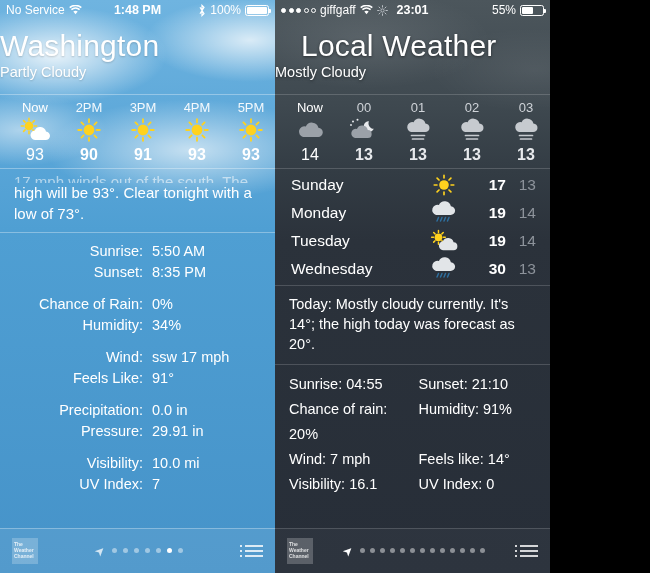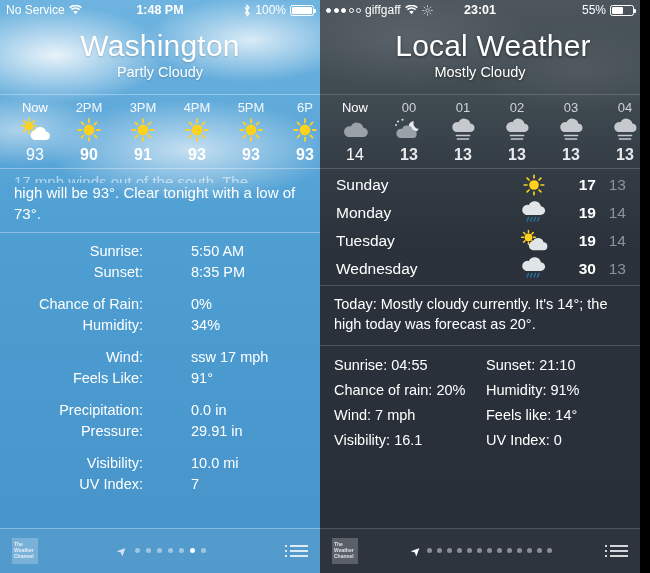--- a/index.html
+++ b/index.html
@@ -1,21 +1,21 @@
 <!DOCTYPE html>
 <html><head>
 <meta charset="utf-8">
 <style>
   * { box-sizing: border-box; margin: 0; padding: 0; }
   html, body {
     width: 650px; height: 573px;
     font-family: "Liberation Sans", sans-serif;
     background: #000; overflow: hidden;
   }
-  .screens { display: flex; width: 640px; height: 573px; }
+  .screens { display: flex; width: 550px; height: 573px; }
   .phone { width: 325px; height: 573px; position: relative; overflow: hidden; }
 
   
   .phone.light {
     background:
       radial-gradient(ellipse 160px 70px at 55px 55px, rgba(255,255,255,.85), rgba(255,255,255,0) 70%),
       radial-gradient(ellipse 150px 60px at 250px 40px, rgba(255,255,255,.75), rgba(255,255,255,0) 70%),
       radial-gradient(ellipse 200px 70px at 190px 150px, rgba(255,255,255,.65), rgba(255,255,255,0) 72%),
       radial-gradient(ellipse 120px 50px at 20px 130px, rgba(255,255,255,.5), rgba(255,255,255,0) 72%),
       linear-gradient(#6fb4e0 0%, #5aa6d8 26%, #4f9fd3 40%, #4693c9 100%);
@@ -53,21 +53,21 @@
     position: relative; padding: 1px; display: flex; align-items: center;
   }
   .battery::after {
     content: ""; position: absolute; right: -3px; top: 3px;
     width: 2px; height: 4px; background: #fff; border-radius: 0 1px 1px 0;
   }
   .battery span { display: block; height: 100%; background: #fff; border-radius: 1px; }
   .wifi { font-size: 12px; line-height: 1; }
 
   
-  .header { text-align: center; padding-top: 8px; }
+  .header { text-align: left; padding-top: 8px; }
   .city { font-size: 30px; font-weight: 300; letter-spacing: .2px;
           text-shadow: 0 1px 2px rgba(0,0,0,.18); line-height: 1.18; }
   .dark .city { text-shadow: 0 1px 3px rgba(0,0,0,.5); margin-left: 26px; }
   .cond { font-size: 14.5px; font-weight: 400; margin-top: 1px;
           text-shadow: 0 1px 2px rgba(0,0,0,.18); }
   .dark .cond { text-shadow: 0 1px 3px rgba(0,0,0,.5); }
 
   .rule { height: 1px; background: rgba(255,255,255,.33); }
   .dark .rule { background: rgba(255,255,255,.17); }
 
@@ -83,21 +83,21 @@
 
   
   .summary { padding: 3px 16px 8px 14px; font-size: 15px; line-height: 1.35; }
   .summary .clip { height: 11px; overflow: hidden; opacity: .55; }
   .dark .summary { padding: 9px 14px 10px 14px; font-size: 14.5px; }
 
   
   .details { padding: 8px 0 6px 0; font-size: 14.5px; }
   .drow { display: flex; line-height: 21px; }
   .drow .k { width: 152px; text-align: right; padding-right: 9px; color: #fff; }
-  .drow .v { color: #fff; margin-left: 39px; }
+  .drow .v { color: #fff; }
   .gap { height: 11px; }
 
   
   .daily { padding: 2px 0 2px 0; }
   .day { display: flex; align-items: center; height: 28px; padding: 0 14px 0 16px;
          font-size: 15.5px; }
   .day .nm { flex: 1; color: #fff; }
   .day .ic { width: 56px; display: flex; justify-content: center; align-items: center; }
   .day .hi { width: 34px; text-align: right; font-weight: 600; color: #fff; }
   .day .lo { width: 30px; text-align: right; color: #8d939b; }

